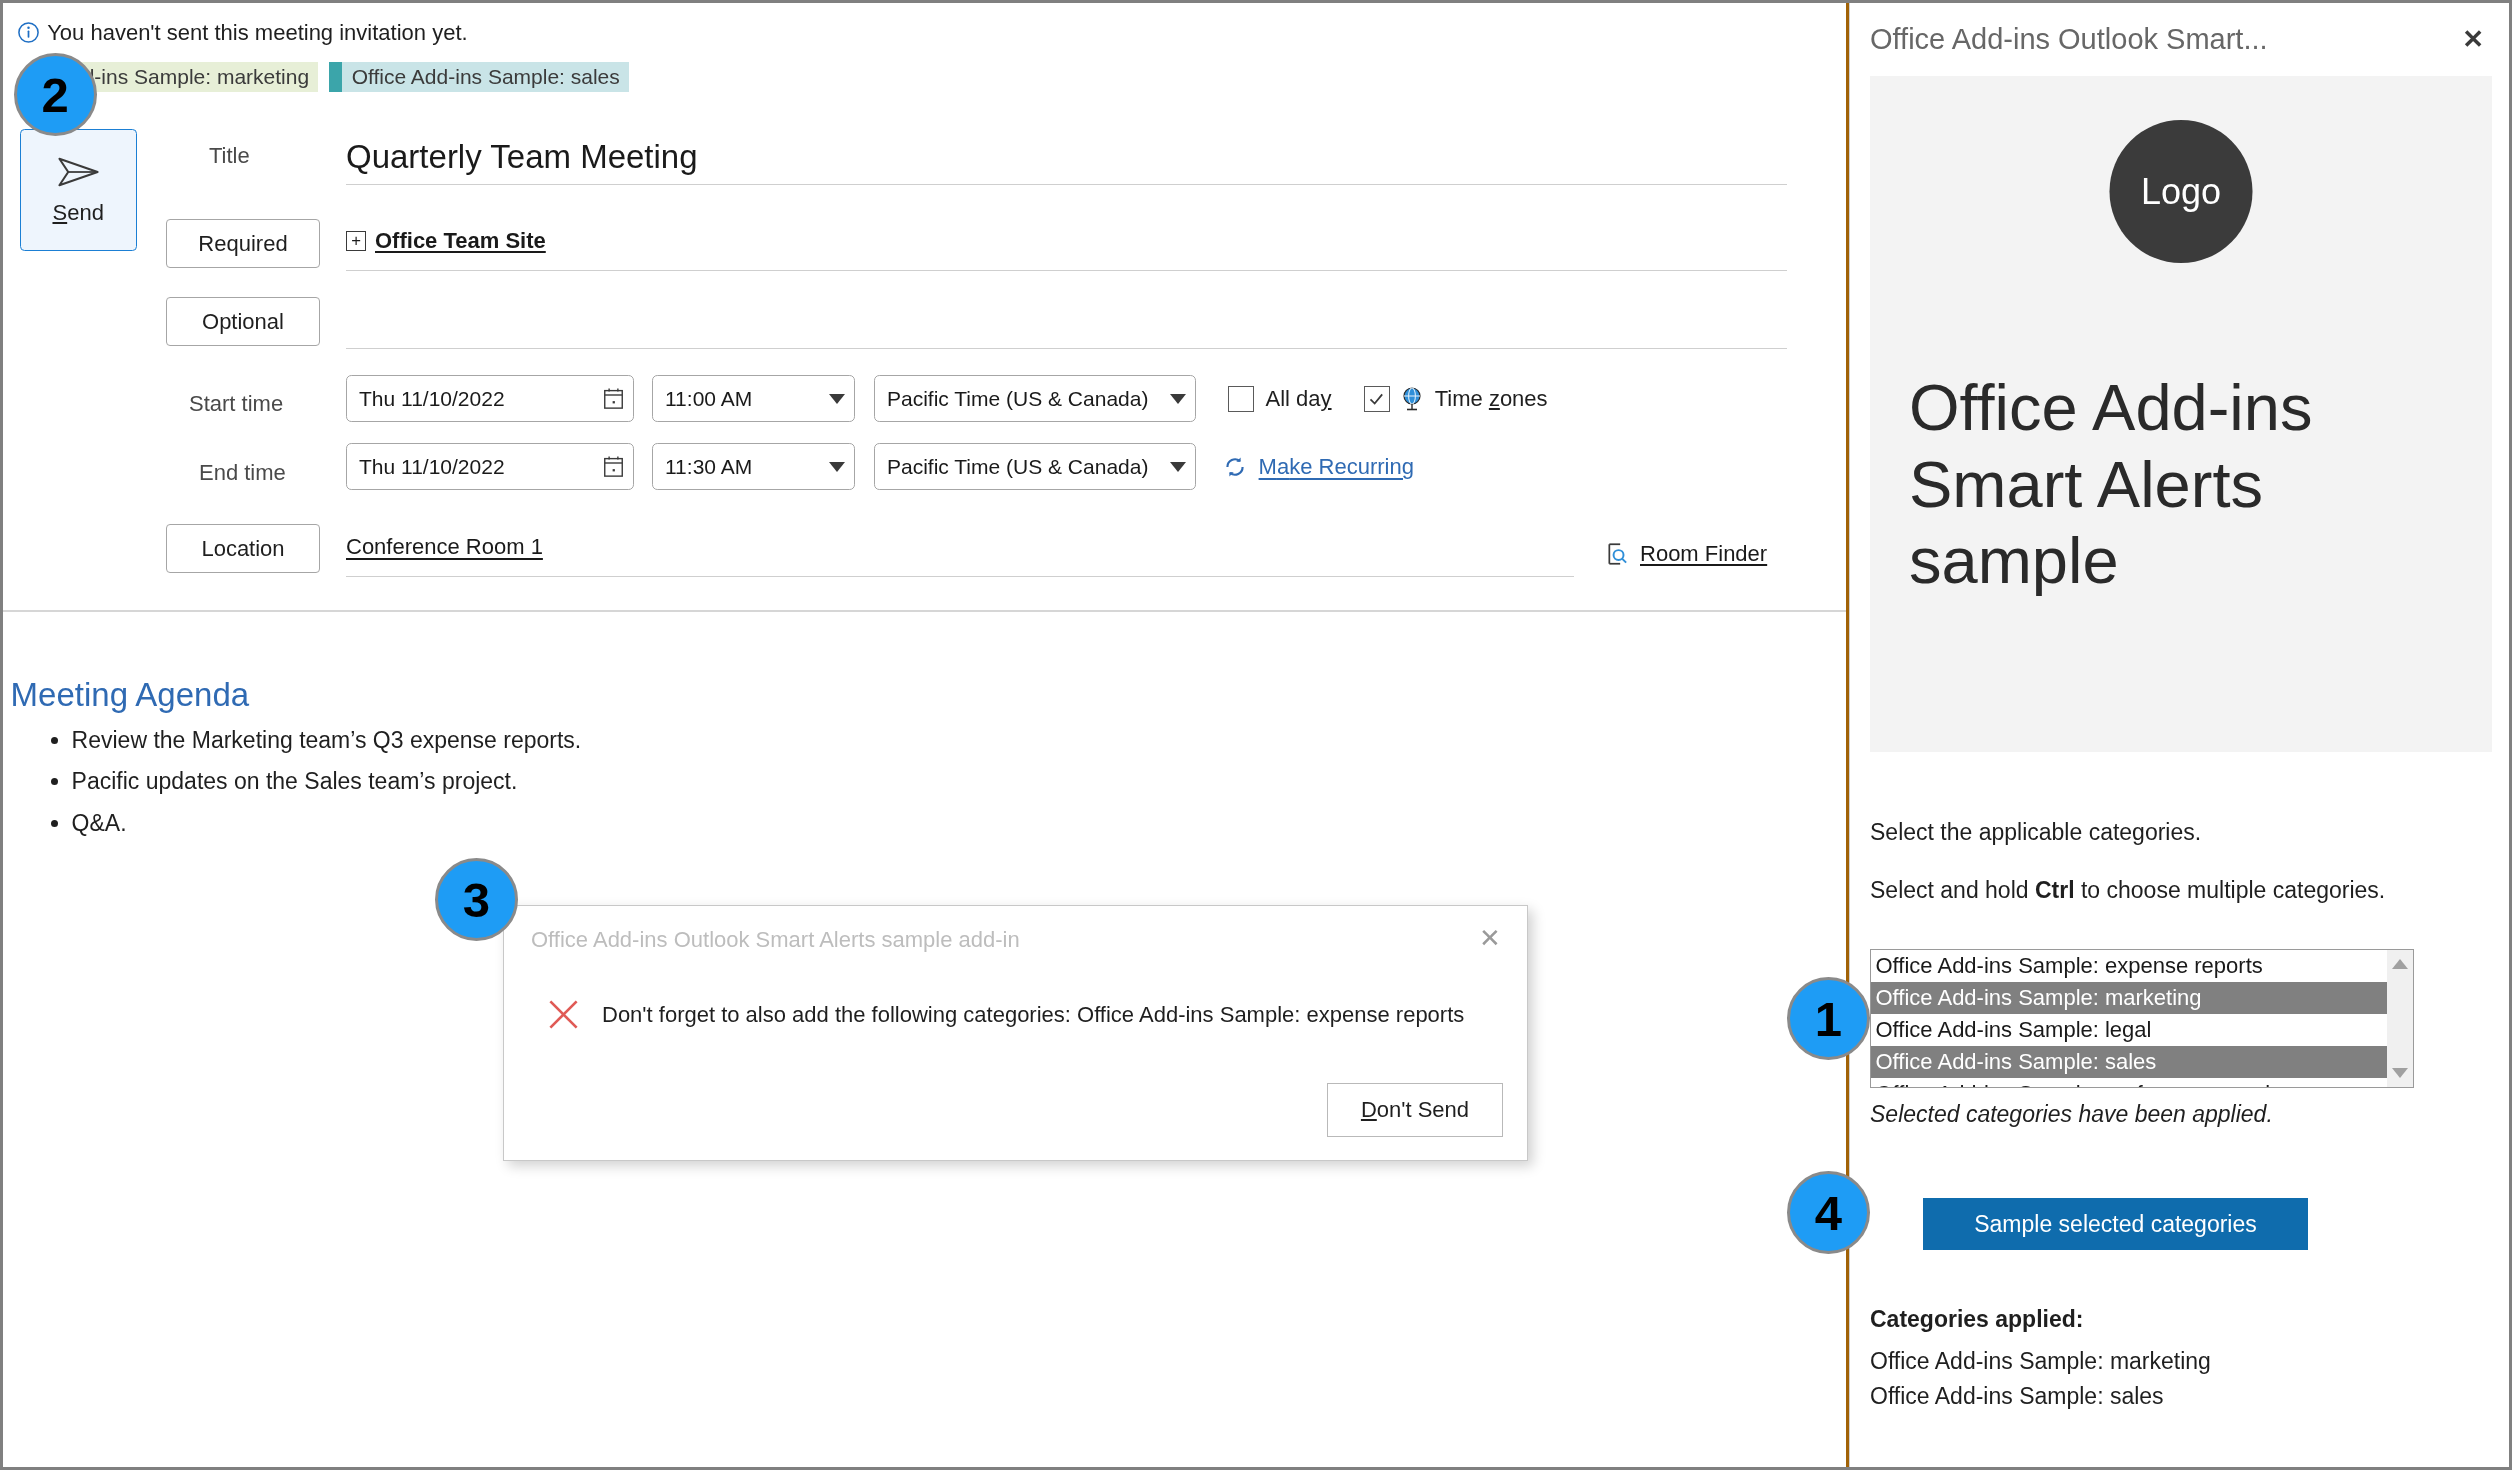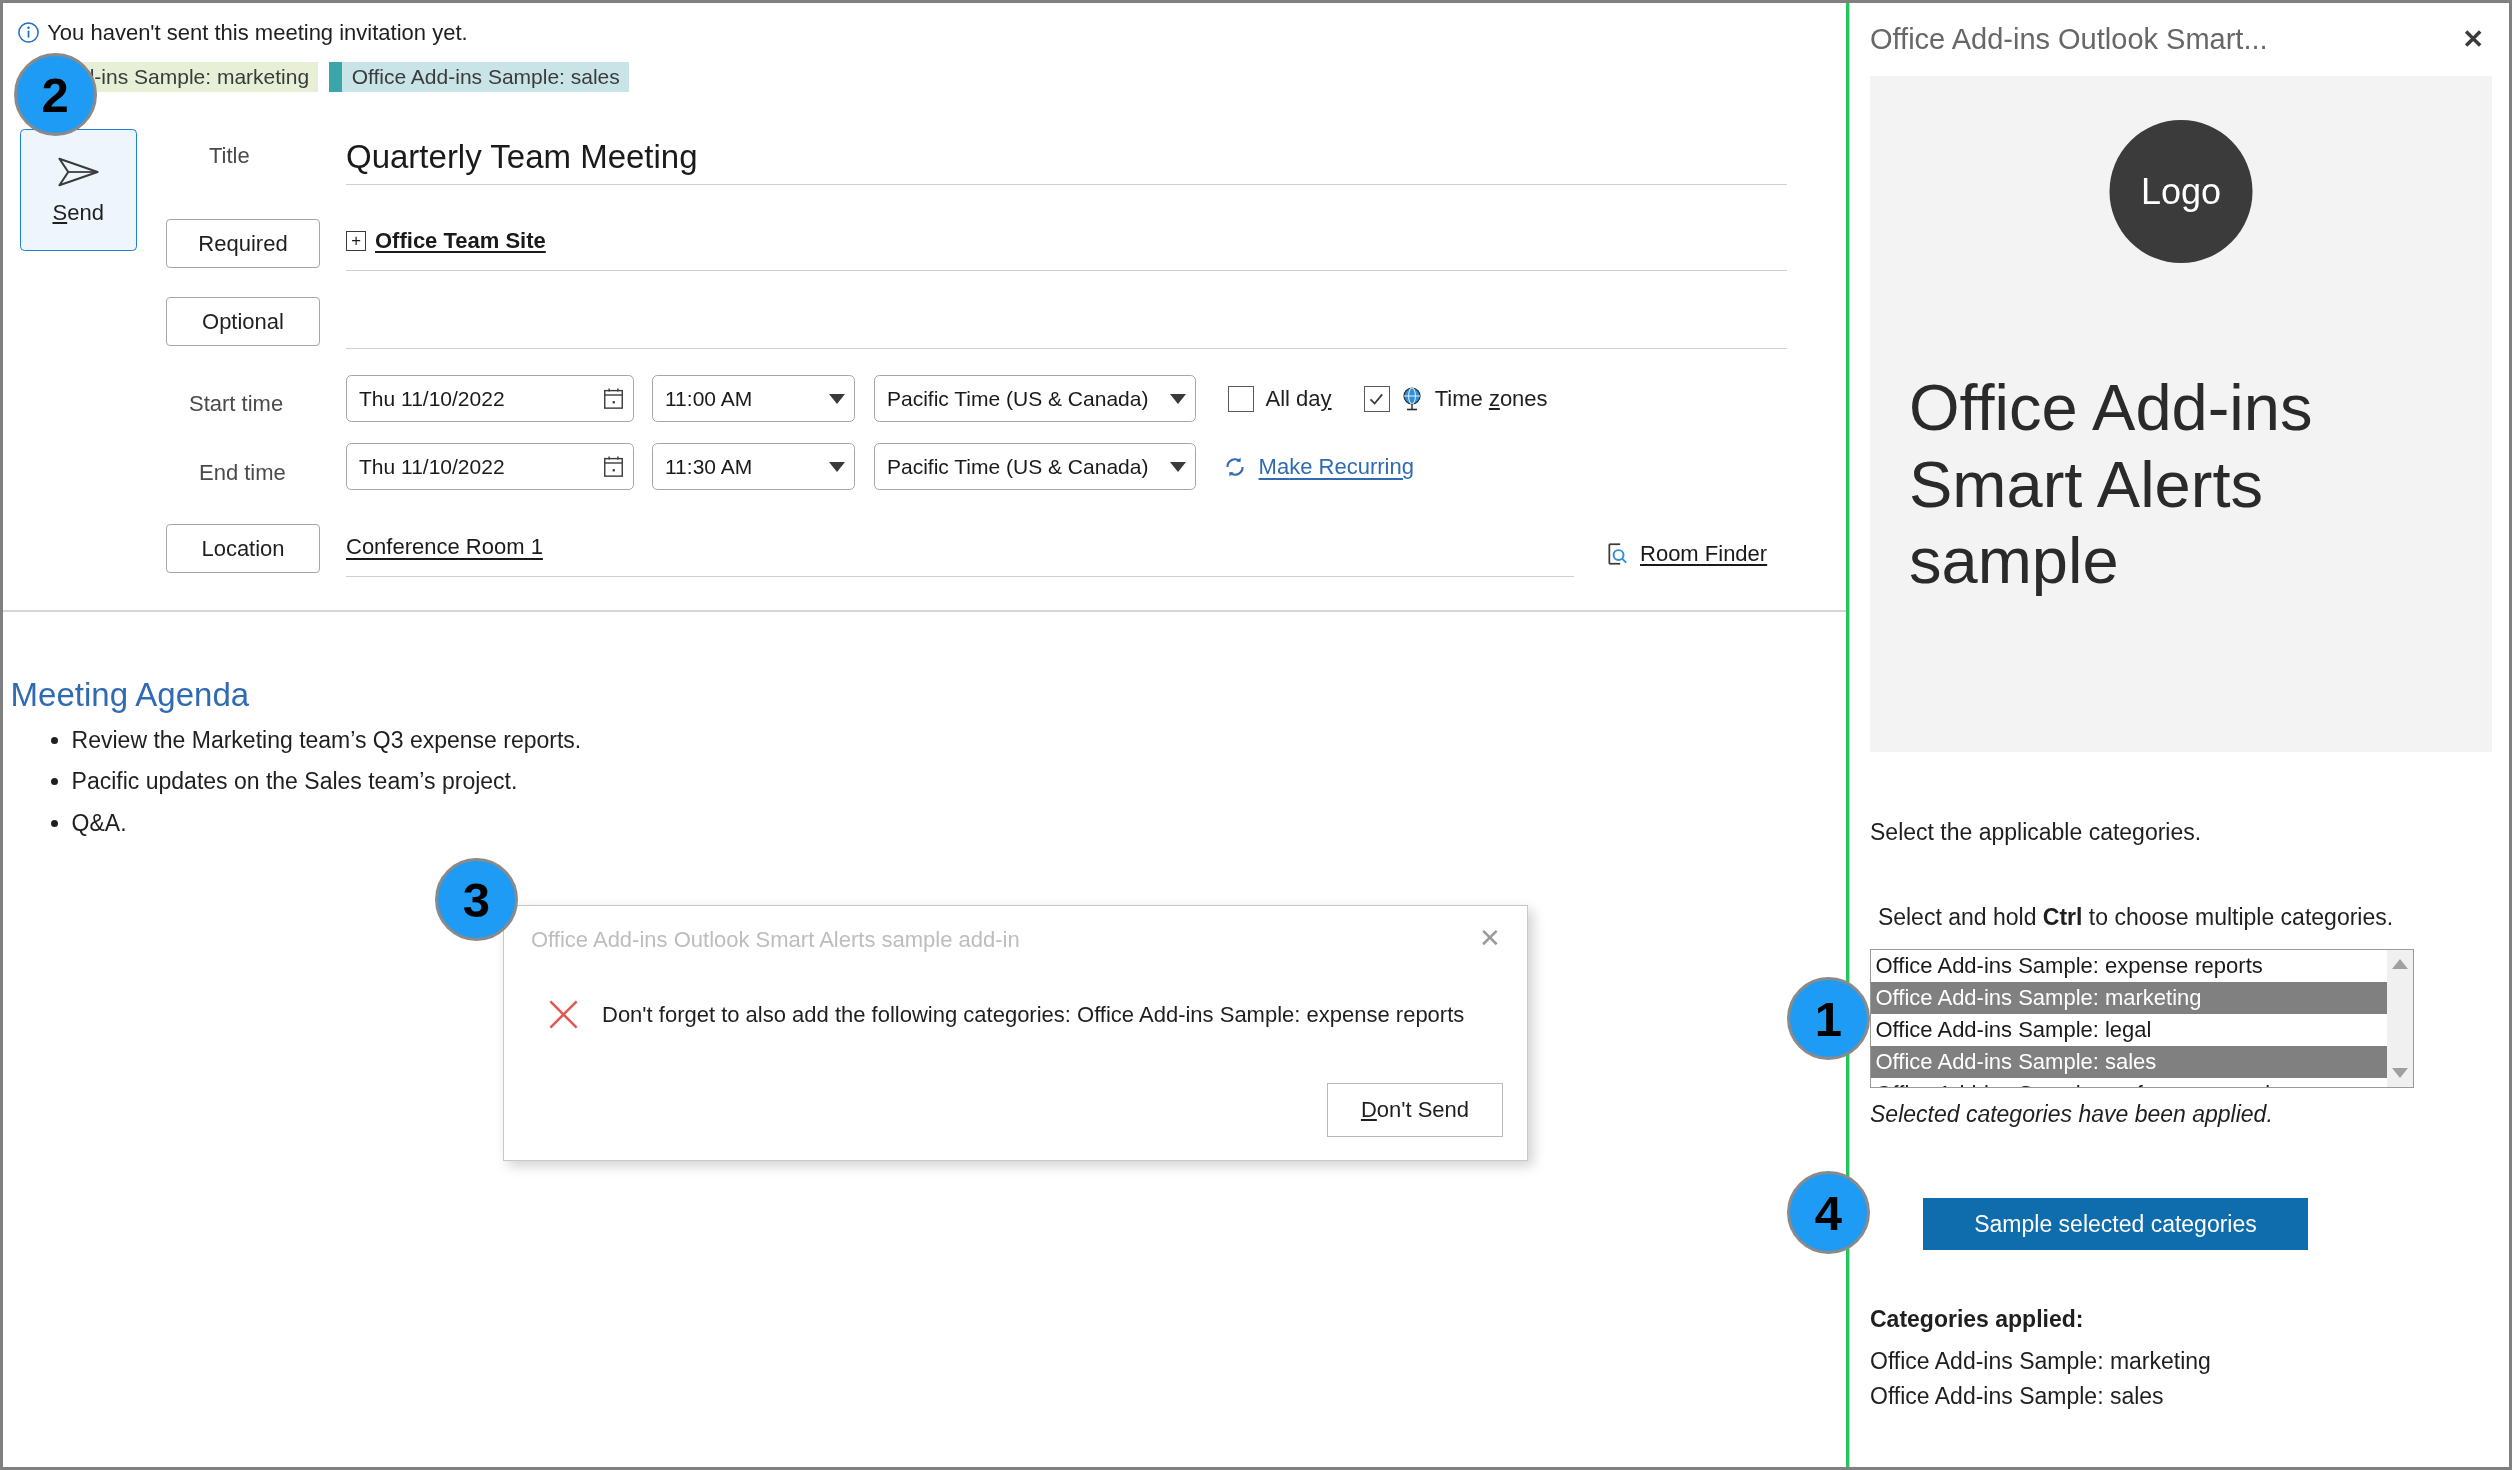--- a/index.html
+++ b/index.html
@@ -8,21 +8,21 @@
     background: #ffffff;
   }
   body {
     font-family: "Liberation Sans", sans-serif;
     -webkit-font-smoothing: antialiased;
   }
   #root {
     position: relative;
     width: 2512px;
     height: 1470px;
-    background: #22c55e;
+    background: #a16207;
     overflow: hidden;
     border: 3.8px solid #808080;
     box-sizing: border-box;
   }
 
   
   #compose {
     position: absolute;
     left: 0; top: 0;
     width: 1843px;
@@ -348,21 +348,21 @@
     color: #2a2a2a;
     font-weight: 300;
   }
   .tp-text {
     position: absolute;
     font-size: 23px;
     color: #1f1f1f;
     line-height: 1.42;
   }
   #tp-instr1 { left: 20px; top: 813px; width: 591px; }
-  #tp-instr2 { left: 20px; top: 898px; width: 531px; text-align: center; }
+  #tp-instr2 { left: 20px; top: 871px; width: 531px; }
 
   #tp-listbox {
     position: absolute;
     left: 20px; top: 946px;
     width: 544px; height: 139px;
     border: 1.5px solid #9a9a9a;
     background: #ffffff;
     box-sizing: border-box;
     display: flex;
     overflow: hidden;

